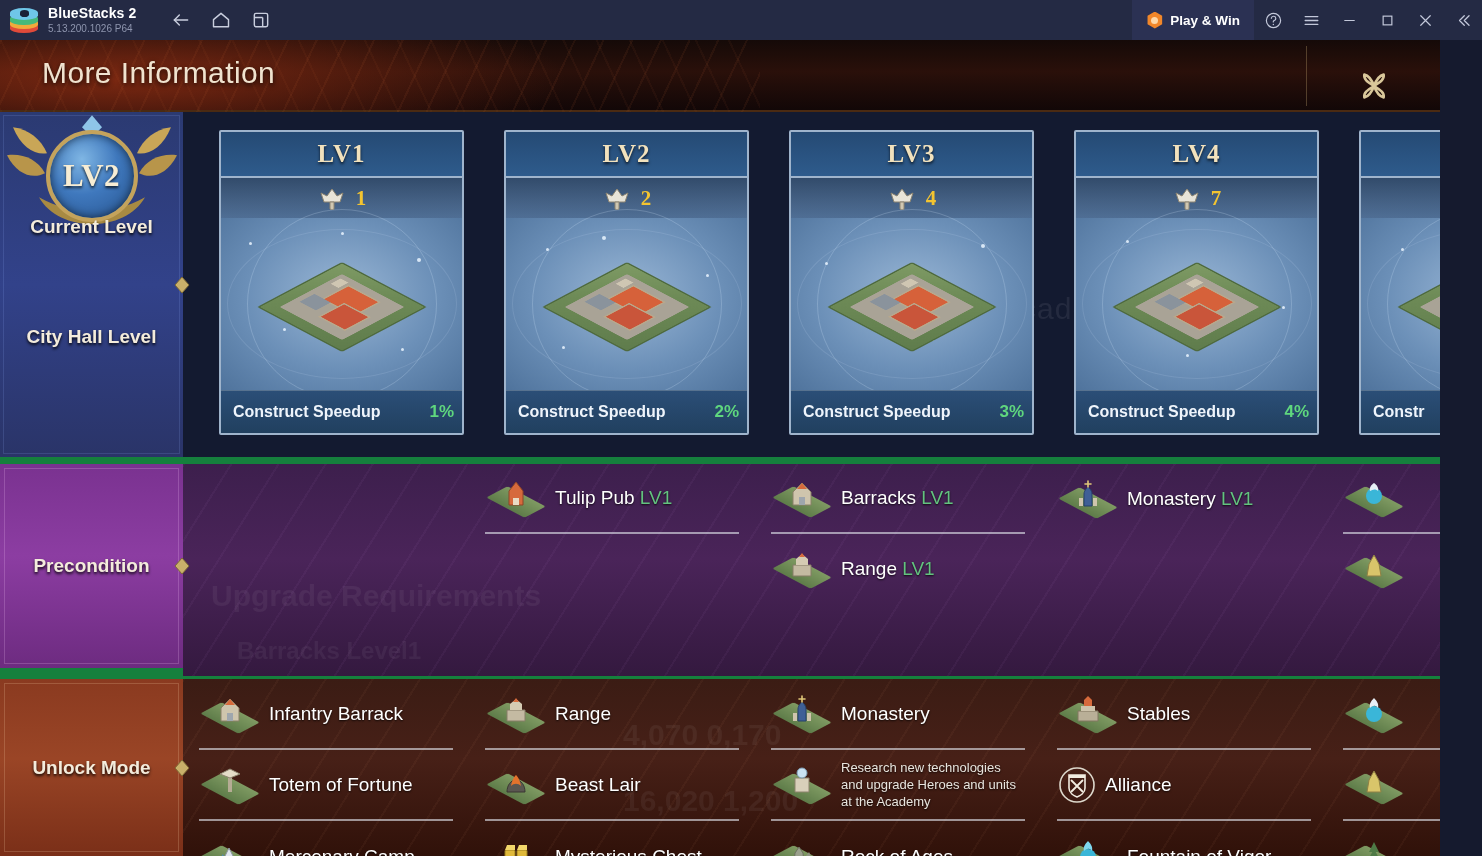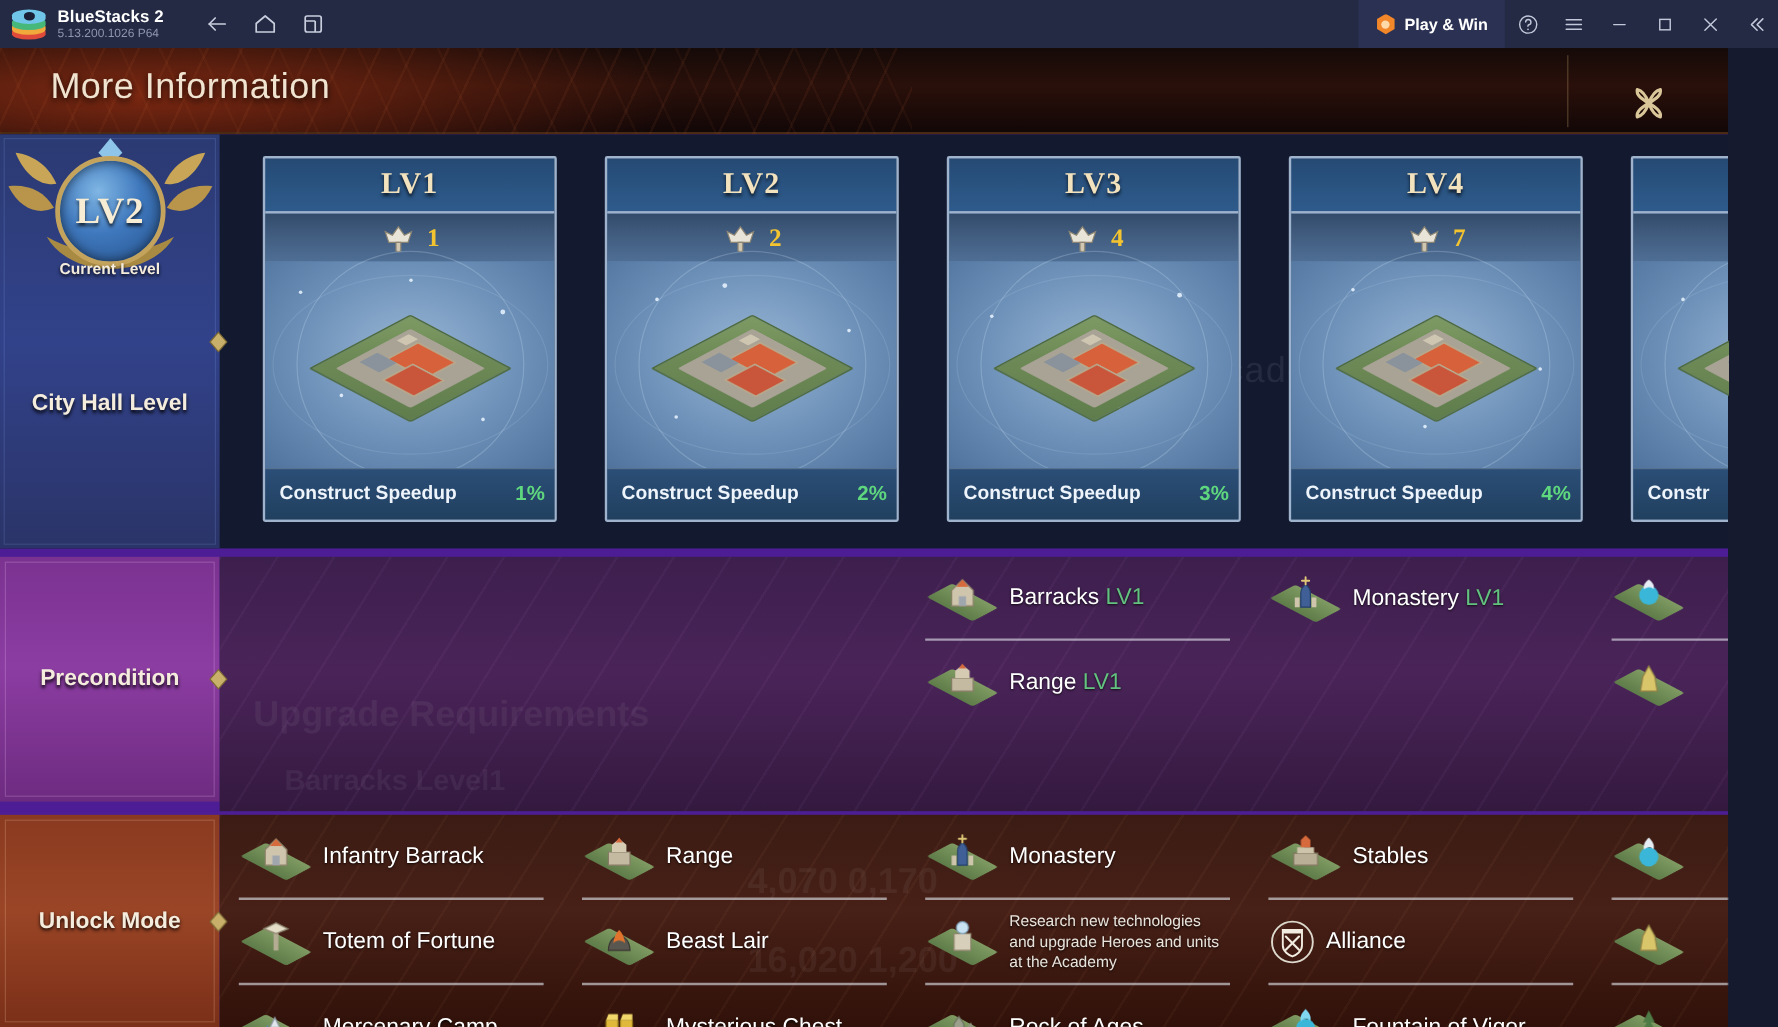--- a/index.html
+++ b/index.html
@@ -56,21 +56,21 @@
     background:#242a44; border-left:1px solid #1b2038;
     display:flex; flex-direction:column; align-items:center;
   }
   .rail .ri { width:42px; height:37px; display:flex; align-items:center; justify-content:center; color:#aeb5cc; cursor:pointer; }
   .rail .ri svg { width:19px; height:19px; }
   .rail .spacer { flex:1 1 auto; }
 
   
   .game {
     position:absolute; left:0; top:40px; width:1440px; height:816px;
-    background:#4c1d95; overflow:hidden;
+    background:#15803d; overflow:hidden;
   }
 
   
   .hdr {
     position:absolute; left:0; top:0; width:1440px; height:72px;
     background:
       radial-gradient(620px 120px at 120px 40px, rgba(150,48,20,.75), rgba(40,12,8,0) 72%),
       linear-gradient(180deg,#150a08 0%, #2a100a 45%, #120707 100%);
     border-bottom:2px solid #4a2a12;
   }
@@ -139,21 +139,21 @@
     border:4px solid #c4a35c;
     display:flex; align-items:center; justify-content:center;
     box-shadow:0 0 10px rgba(0,0,0,.6) inset;
   }
   .lv-orb span {
     font-family:"Liberation Serif", serif; font-weight:bold; font-size:31px;
     color:#f7edd4; text-shadow:0 2px 3px rgba(0,0,0,.75); letter-spacing:.5px;
   }
   .cur-lvl {
     position:absolute; left:0; top:104px; width:183px; text-align:center;
-    color:#f4ecdc; font-size:13px; font-weight:bold; text-shadow:0 2px 3px rgba(0,0,0,.9);
+    color:#f4ecdc; font-size:19px; font-weight:bold; text-shadow:0 2px 3px rgba(0,0,0,.9);
   }
   .chl { position:absolute; left:0; top:214px; width:183px; text-align:center; }
 
   
   .cards { position:relative; flex:1 1 auto; height:345px; overflow:hidden; }
   .cards .ghost-a {
     position:absolute; left:640px; top:180px; font-size:30px; color:rgba(190,190,200,.10);
     letter-spacing:1px; white-space:nowrap; pointer-events:none;
   }
   .card {
@@ -670,20 +670,33 @@
       <div class="content content-pre">
         <div class="ghost" style="left:28px; top:88px; font-size:30px;">Upgrade Requirements</div>
         <div class="ghost" style="left:54px; top:146px; font-size:24px;">Barracks Level1</div>
         <div class="ghost" style="left:54px; top:196px; font-size:24px;">Range Level1</div>
 
         <div class="colgrid">
 
           <div class="col"></div>
 
           <div class="col">
+            <div class="entry">
+              <div class="bicon">
+                <div class="base"></div>
+                <svg class="bld" viewBox="0 0 26 28">
+                    <path d="M6 26V12l7-9 7 9v14z" fill="#d66a3c" stroke="#8d4526" stroke-width="1"></path>
+                    <path d="M10 26v-7h6v7z" fill="#e8dcc4"></path>
+                  </svg>
+              </div>
+              <div class="e-text">
+                <span>Tulip Pub</span>
+                <span class="lv">LV1</span>
+              </div>
+            </div>
             <div class="entry" style="border-bottom:none"></div>
           </div>
 
           <div class="col">
             <div class="entry">
               <div class="bicon">
                 <div class="base"></div>
                 <svg class="bld" viewBox="0 0 26 28">
                     <path d="M4 26V13l9-9 9 9v13z" fill="#cfc5ad" stroke="#8a8068" stroke-width="1"></path>
                     <path d="M8 10l5-6 5 6z" fill="#d66a3c"></path>

